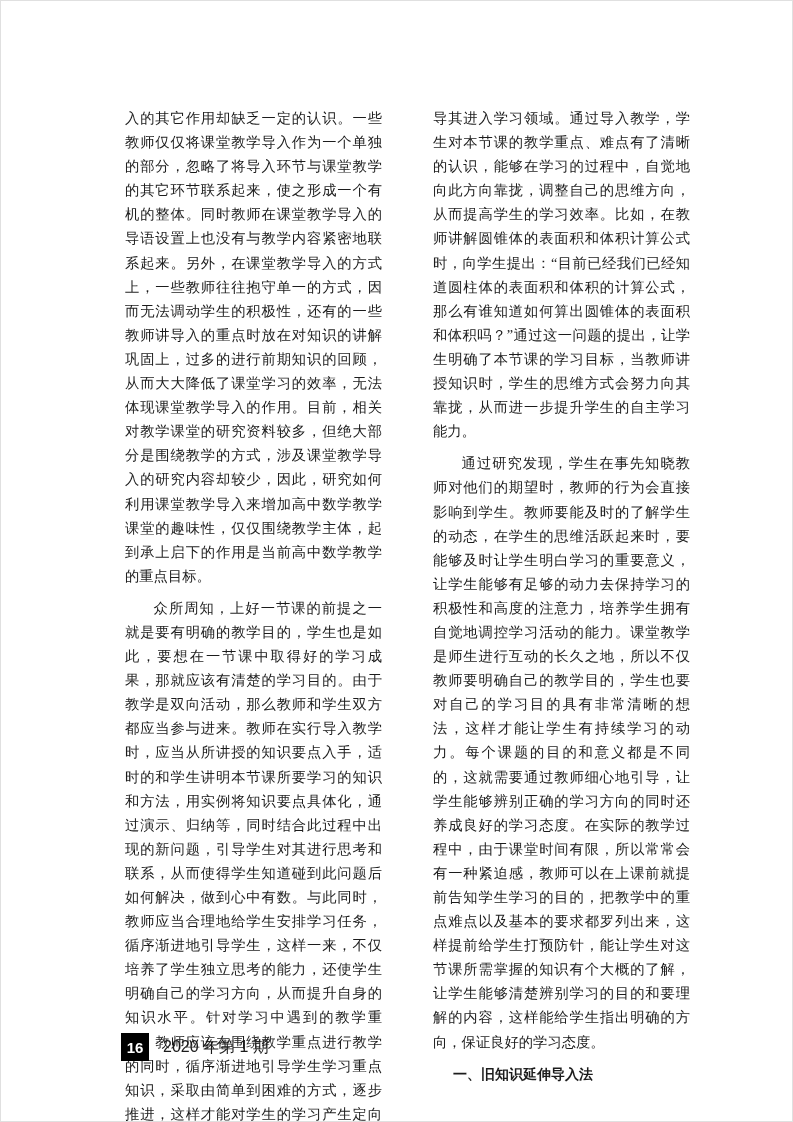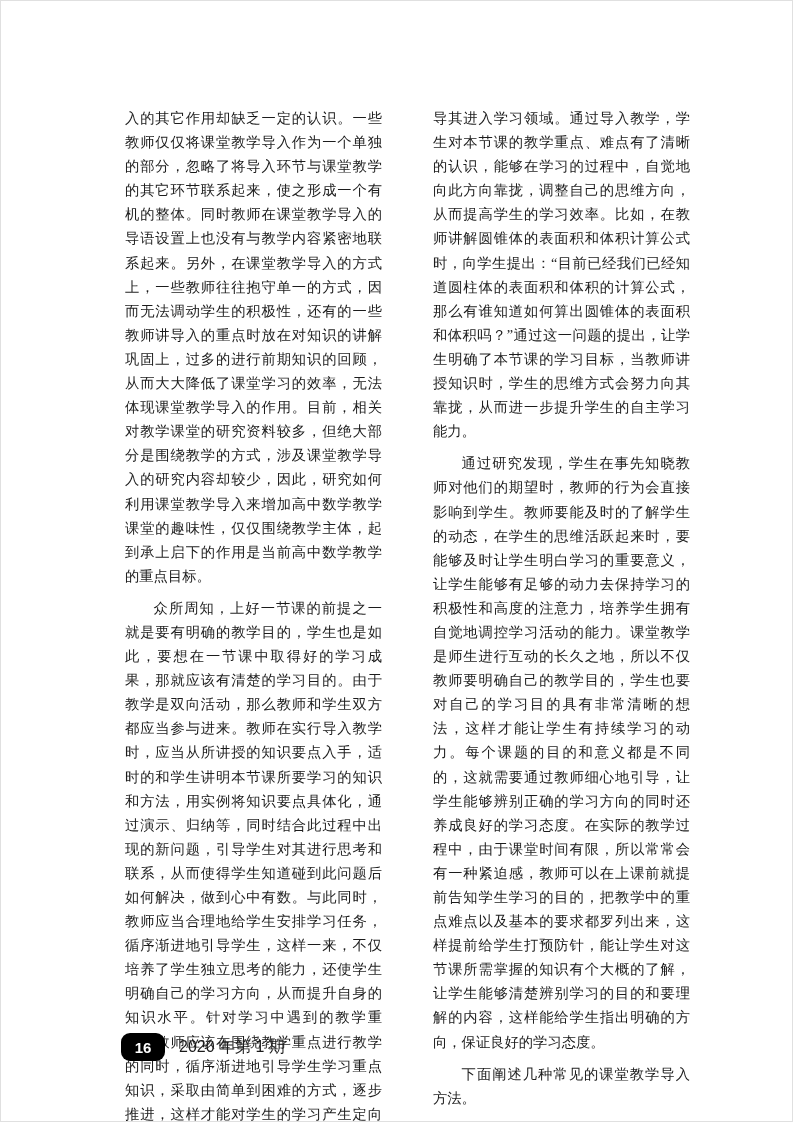--- a/index.html
+++ b/index.html
@@ -47,32 +47,31 @@
     text-indent: 2em;
   }
   .footer {
     position: absolute;
     left: 120px;
     top: 1032px;
     display: flex;
     align-items: center;
   }
   .pagenum-badge {
-    width: 44px;
+    width: 28px;
     height: 28px;
     background: #000000;
     color: #ffffff;
     display: flex;
     align-items: center;
     justify-content: center;
     font-family: "Liberation Sans", "DejaVu Sans", sans-serif;
     font-size: 15px;
     font-weight: bold;
     flex: 0 0 auto;
-    border-radius: 9px;
   }
   .issue-label {
     margin-left: 14px;
     font-family: "Liberation Sans", "DejaVu Sans", sans-serif;
     font-size: 16px;
     color: #1a1a1a;
     white-space: nowrap;
   }
 </style>
 </head>
@@ -81,21 +80,20 @@
 <div class="page">
 
   <div class="column col-left">
     <p class="para">入的其它作用却缺乏一定的认识。一些教师仅仅将课堂教学导入作为一个单独的部分，忽略了将导入环节与课堂教学的其它环节联系起来，使之形成一个有机的整体。同时教师在课堂教学导入的导语设置上也没有与教学内容紧密地联系起来。另外，在课堂教学导入的方式上，一些教师往往抱守单一的方式，因而无法调动学生的积极性，还有的一些教师讲导入的重点时放在对知识的讲解巩固上，过多的进行前期知识的回顾，从而大大降低了课堂学习的效率，无法体现课堂教学导入的作用。目前，相关对教学课堂的研究资料较多，但绝大部分是围绕教学的方式，涉及课堂教学导入的研究内容却较少，因此，研究如何利用课堂教学导入来增加高中数学教学课堂的趣味性，仅仅围绕教学主体，起到承上启下的作用是当前高中数学教学的重点目标。</p>
     <p class="para indent">众所周知，上好一节课的前提之一就是要有明确的教学目的，学生也是如此，要想在一节课中取得好的学习成果，那就应该有清楚的学习目的。由于教学是双向活动，那么教师和学生双方都应当参与进来。教师在实行导入教学时，应当从所讲授的知识要点入手，适时的和学生讲明本节课所要学习的知识和方法，用实例将知识要点具体化，通过演示、归纳等，同时结合此过程中出现的新问题，引导学生对其进行思考和联系，从而使得学生知道碰到此问题后如何解决，做到心中有数。与此同时，教师应当合理地给学生安排学习任务，循序渐进地引导学生，这样一来，不仅培养了学生独立思考的能力，还使学生明确自己的学习方向，从而提升自身的知识水平。针对学习中遇到的教学重点，教师应该在围绕教学重点进行教学的同时，循序渐进地引导学生学习重点知识，采取由简单到困难的方式，逐步推进，这样才能对学生的学习产生定向的作用，从而引</p>
   </div>
 
   <div class="column col-right">
     <p class="para">导其进入学习领域。通过导入教学，学生对本节课的教学重点、难点有了清晰的认识，能够在学习的过程中，自觉地向此方向靠拢，调整自己的思维方向，从而提高学生的学习效率。比如，在教师讲解圆锥体的表面积和体积计算公式时，向学生提出：“目前已经我们已经知道圆柱体的表面积和体积的计算公式，那么有谁知道如何算出圆锥体的表面积和体积吗？”通过这一问题的提出，让学生明确了本节课的学习目标，当教师讲授知识时，学生的思维方式会努力向其靠拢，从而进一步提升学生的自主学习能力。</p>
     <p class="para indent">通过研究发现，学生在事先知晓教师对他们的期望时，教师的行为会直接影响到学生。教师要能及时的了解学生的动态，在学生的思维活跃起来时，要能够及时让学生明白学习的重要意义，让学生能够有足够的动力去保持学习的积极性和高度的注意力，培养学生拥有自觉地调控学习活动的能力。课堂教学是师生进行互动的长久之地，所以不仅教师要明确自己的教学目的，学生也要对自己的学习目的具有非常清晰的想法，这样才能让学生有持续学习的动力。每个课题的目的和意义都是不同的，这就需要通过教师细心地引导，让学生能够辨别正确的学习方向的同时还养成良好的学习态度。在实际的教学过程中，由于课堂时间有限，所以常常会有一种紧迫感，教师可以在上课前就提前告知学生学习的目的，把教学中的重点难点以及基本的要求都罗列出来，这样提前给学生打预防针，能让学生对这节课所需掌握的知识有个大概的了解，让学生能够清楚辨别学习的目的和要理解的内容，这样能给学生指出明确的方向，保证良好的学习态度。</p>
-    <p class="para indent">下面阐述几种常见的课堂教学导入方法。</p>
     <h3 class="heading">一、旧知识延伸导入法</h3>
   </div>
 
   <div class="footer">
     <span class="pagenum-badge">16</span>
     <span class="issue-label">2020 年第 1 期</span>
   </div>
 
 </div>
 

